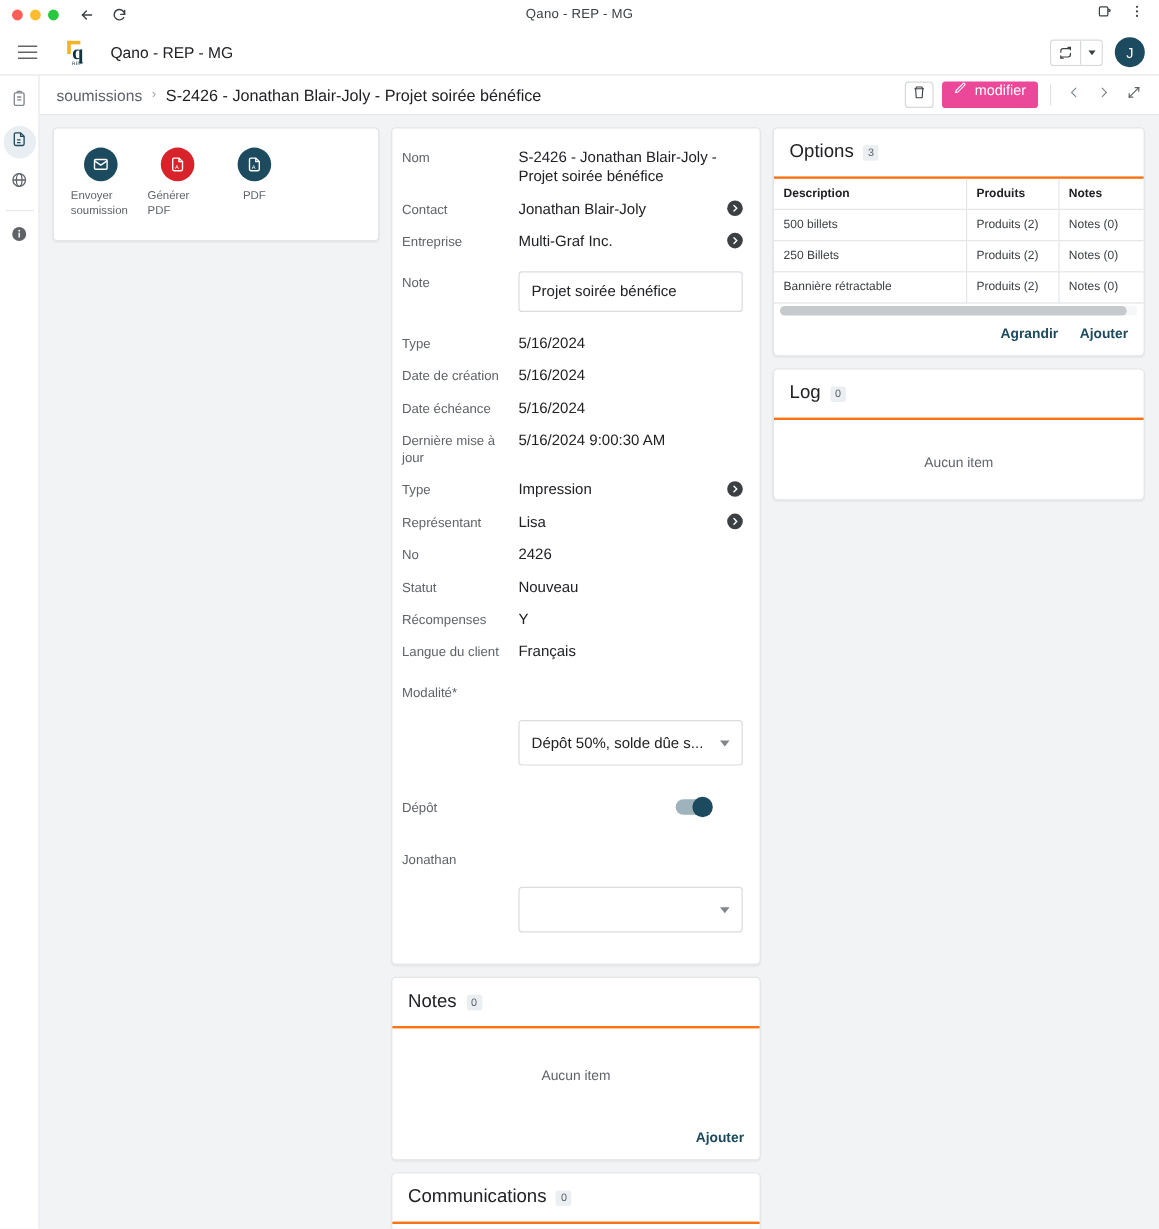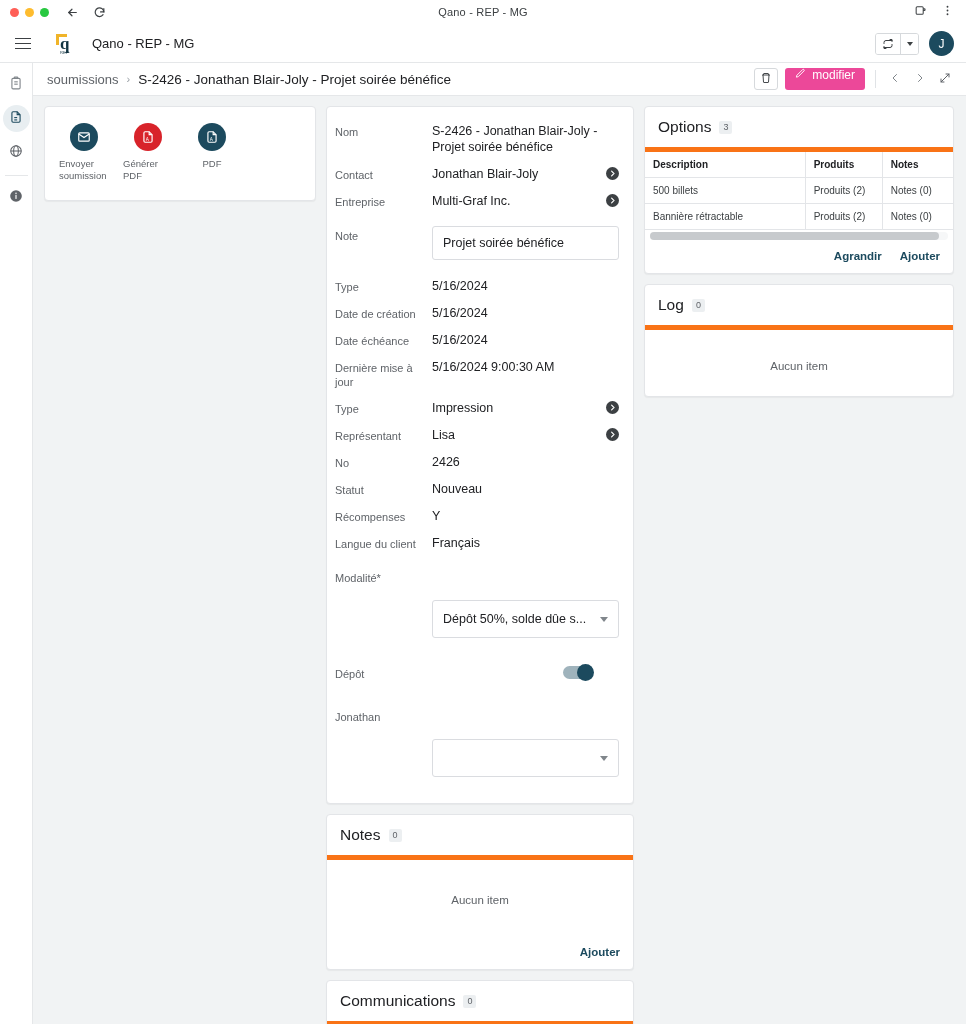--- a/index.html
+++ b/index.html
@@ -169,21 +169,21 @@
   }
   .toggle .knob {
     position: absolute; right: -3px; top: -2px;
     width: 17px; height: 17px; border-radius: 50%; background: #1c4a5e;
   }
   .row-toggle { align-items: center; padding: 14px 14px 14px 8px; }
 
   
   .panel-head {
     display: flex; align-items: center; gap: 8px;
-    padding: 11px 13px 11px 13px; border-bottom: 5px solid #f97316;
+    padding: 11px 13px 11px 13px; border-bottom: 2px solid #f97316;
   }
   .panel-title { font-size: 15.5px; color: #202124; font-weight: 400; }
   .panel-count {
     background: #eceff1; color: #5f6368; font-size: 9px;
     border-radius: 2px; padding: 1px 4px; line-height: 11px;
   }
   .tbl { width: 100%; border-collapse: collapse; }
   .tbl th {
     text-align: left; font-size: 10px; color: #202124; font-weight: bold;
     padding: 7px 8px; border-bottom: 1px solid #e3e5e8; border-right: 1px solid #e3e5e8;
@@ -553,20 +553,25 @@
                 <th style="width:23%">Notes</th>
               </tr>
             </thead>
             <tbody>
               <tr>
                 <td>500 billets</td>
                 <td>Produits (2)</td>
                 <td>Notes (0)</td>
               </tr>
               <tr>
+                <td>250 Billets</td>
+                <td>Produits (2)</td>
+                <td>Notes (0)</td>
+              </tr>
+              <tr>
                 <td>Bannière rétractable</td>
                 <td>Produits (2)</td>
                 <td>Notes (0)</td>
               </tr>
             </tbody>
           </table>
           <div class="hscroll">
               <div class="thumb"></div>
             </div>
           <div class="panel-foot">

